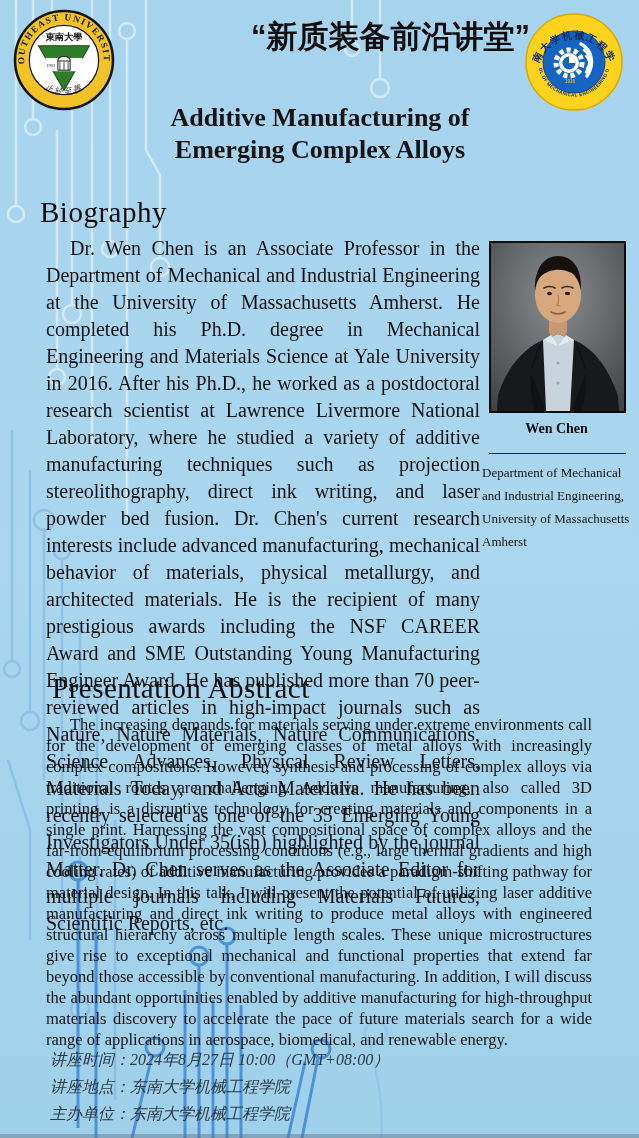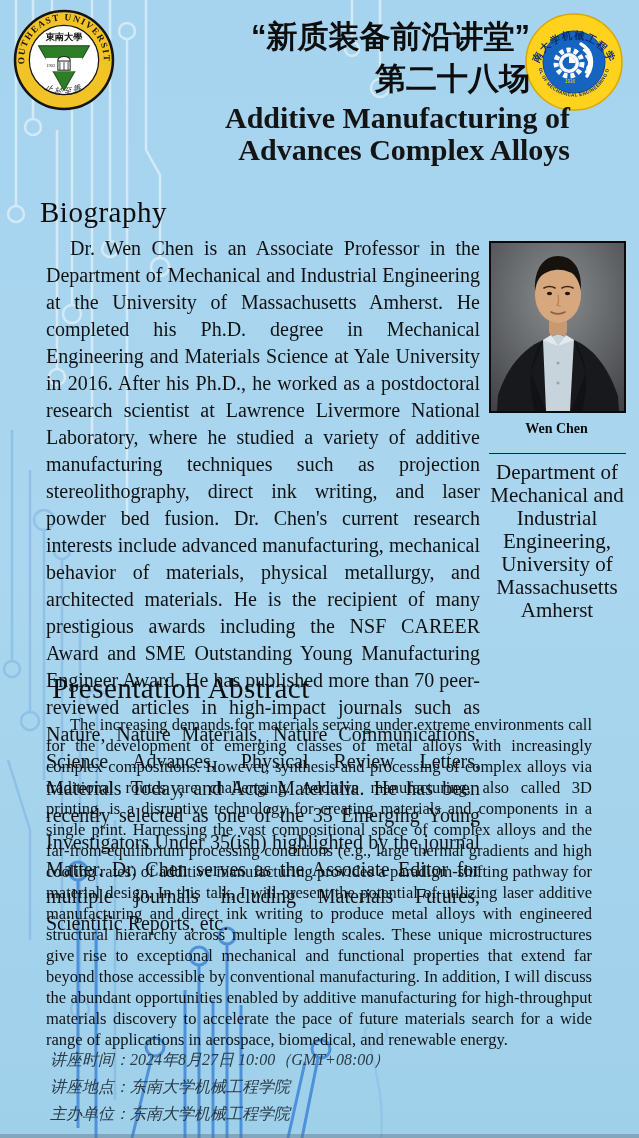--- a/index.html
+++ b/index.html
@@ -18,21 +18,21 @@
   .logo-left{left:13px;top:9px;width:102px;height:102px;}
   .logo-right{left:524px;top:12px;width:100px;height:100px;}
 
   .title-cn{
     position:absolute;left:110px;top:16px;width:420px;
     text-align:right;font-family:"Liberation Sans",sans-serif;
     font-weight:bold;font-size:31px;line-height:42px;color:#0d0d0d;
   }
   .title-en{
     position:absolute;left:70px;top:102px;width:500px;
-    text-align:right;font-weight:bold;font-size:30px;line-height:32px;color:#141414;
+    text-align:center;font-weight:bold;font-size:26px;line-height:32px;color:#141414;
   }
 
   .section-heading{
     position:absolute;left:40px;
     font-weight:normal;font-size:29px;color:#0d0d0d;letter-spacing:.5px;
   }
   .heading-bio{top:172px;}
   .heading-abs{top:648px;padding-left:12px;}
 
   .bio-text{
@@ -52,21 +52,21 @@
   .speaker-name{
     position:absolute;left:474px;top:421px;width:165px;
     text-align:center;font-weight:bold;font-size:14px;color:#0d0d0d;
   }
   .speaker-divider{
     position:absolute;left:489px;top:453px;width:137px;height:0;
     border-top:1.6px solid #222;
   }
   .speaker-affiliation{
     position:absolute;left:482px;top:461px;width:150px;
-    text-align:center;font-size:21px;line-height:23px;color:#121212;
+    text-align:left;font-size:13px;line-height:23px;color:#121212;
   }
 
   .footer{
     position:absolute;left:50px;top:1046px;width:560px;
     font-style:italic;font-size:16px;line-height:27px;color:#2b3a45;
   }
 </style>
 </head>
 <body>
 
@@ -173,25 +173,24 @@
       <path d="M45,44.5 A6.5,6.5 0 0 1 51.5,51 L45,51 Z" fill="#ffffff"></path>
       <path d="M57,32 C68,38 71,52 63,64" stroke="#ffffff" stroke-width="3.4" fill="none" stroke-linecap="round"></path>
       <path d="M60,38 C67,43 68,53 62,60" stroke="#ffffff" stroke-width="2.6" fill="none" stroke-linecap="round"></path>
       <path d="M62,44 C66,48 66,52 63,56" stroke="#ffffff" stroke-width="2" fill="none" stroke-linecap="round"></path>
     </g>
     <text x="46" y="71" text-anchor="middle" font-size="4.6" fill="#ffd21e" font-family="Liberation Sans, sans-serif">1916</text>
   </svg>
 
   <div class="title-cn">
     <div>“新质装备前沿讲堂”</div>
-    <div>第二十八场</div>
   </div>
   <div class="title-en">
     <div>Additive Manufacturing of</div>
-    <div>Advances Complex Alloys</div>
+    <div>Emerging Complex Alloys</div>
   </div>
 
   <h2 class="section-heading heading-bio">Biography</h2>
   <p class="bio-text">Dr. Wen Chen is an Associate Professor in the Department of Mechanical and Industrial Engineering at the University of Massachusetts Amherst. He completed his Ph.D. degree in Mechanical Engineering and Materials Science at Yale University in 2016. After his Ph.D., he worked as a postdoctoral research scientist at Lawrence Livermore National Laboratory, where he studied a variety of additive manufacturing techniques such as projection stereolithography, direct ink writing, and laser powder bed fusion. Dr. Chen's current research interests include advanced manufacturing, mechanical behavior of materials, physical metallurgy, and architected materials. He is the recipient of many prestigious awards including the NSF CAREER Award and SME Outstanding Young Manufacturing Engineer Award. He has published more than 70 peer-reviewed articles in high-impact journals such as Nature, Nature Materials, Nature Communications, Science Advances, Physical Review Letters, Materials Today, and Acta Materialia. He has been recently selected as one of the 35 Emerging Young Investigators Under 35(ish) highlighted by the journal Matter. Dr. Chen serves as the Associate Editor for multiple journals including Materials Futures, Scientific Reports, etc.</p>
 
   <div class="photo">
     <svg width="133" height="168" viewBox="0 0 133 168">
       <defs>
         <radialGradient id="pbg" cx="50%" cy="32%" r="95%">
           <stop offset="0%" stop-color="#8a8d90"></stop>

